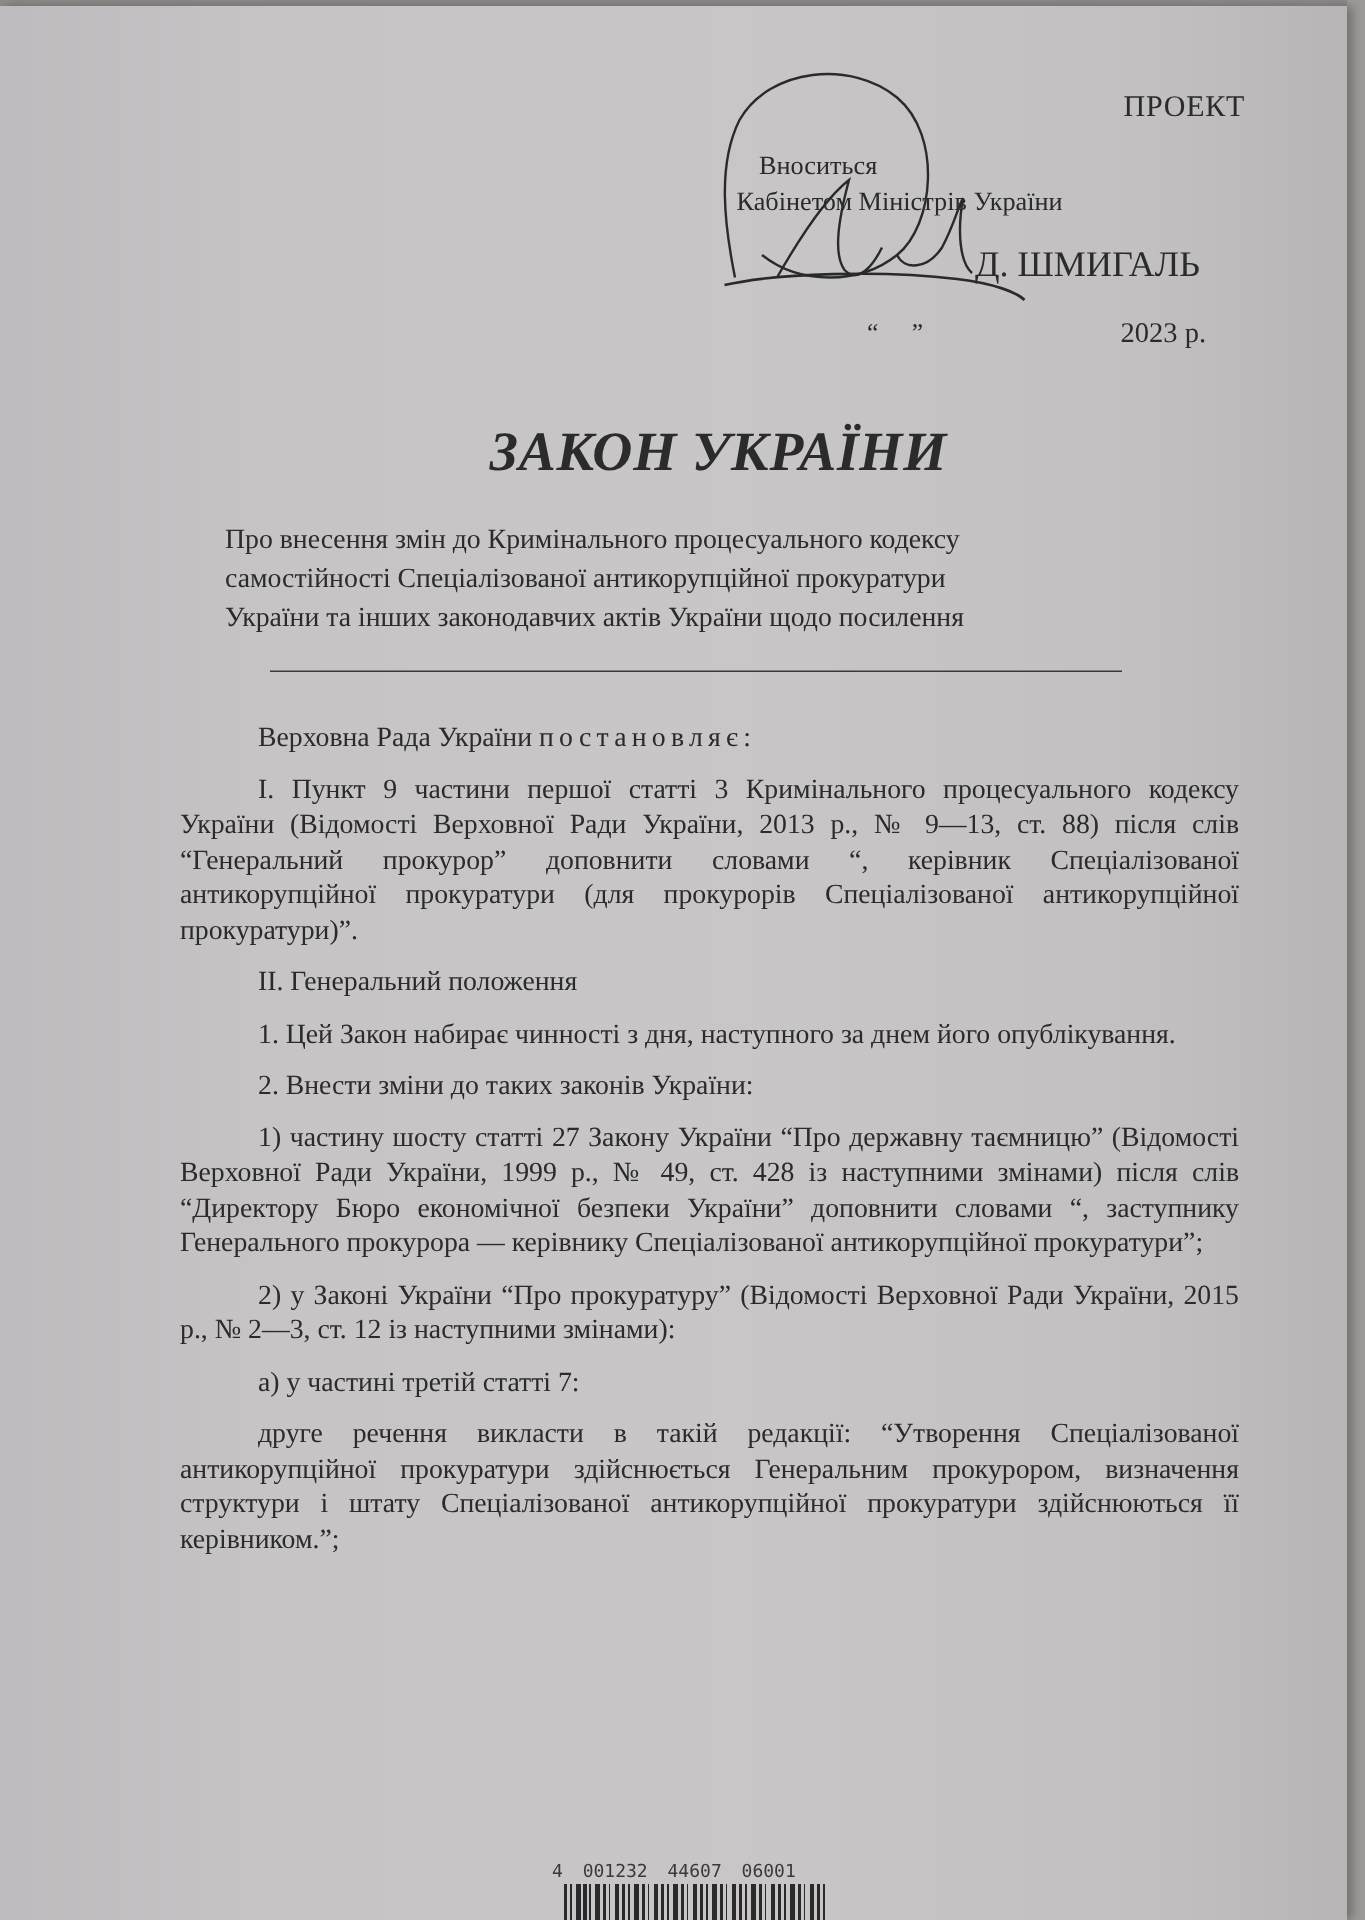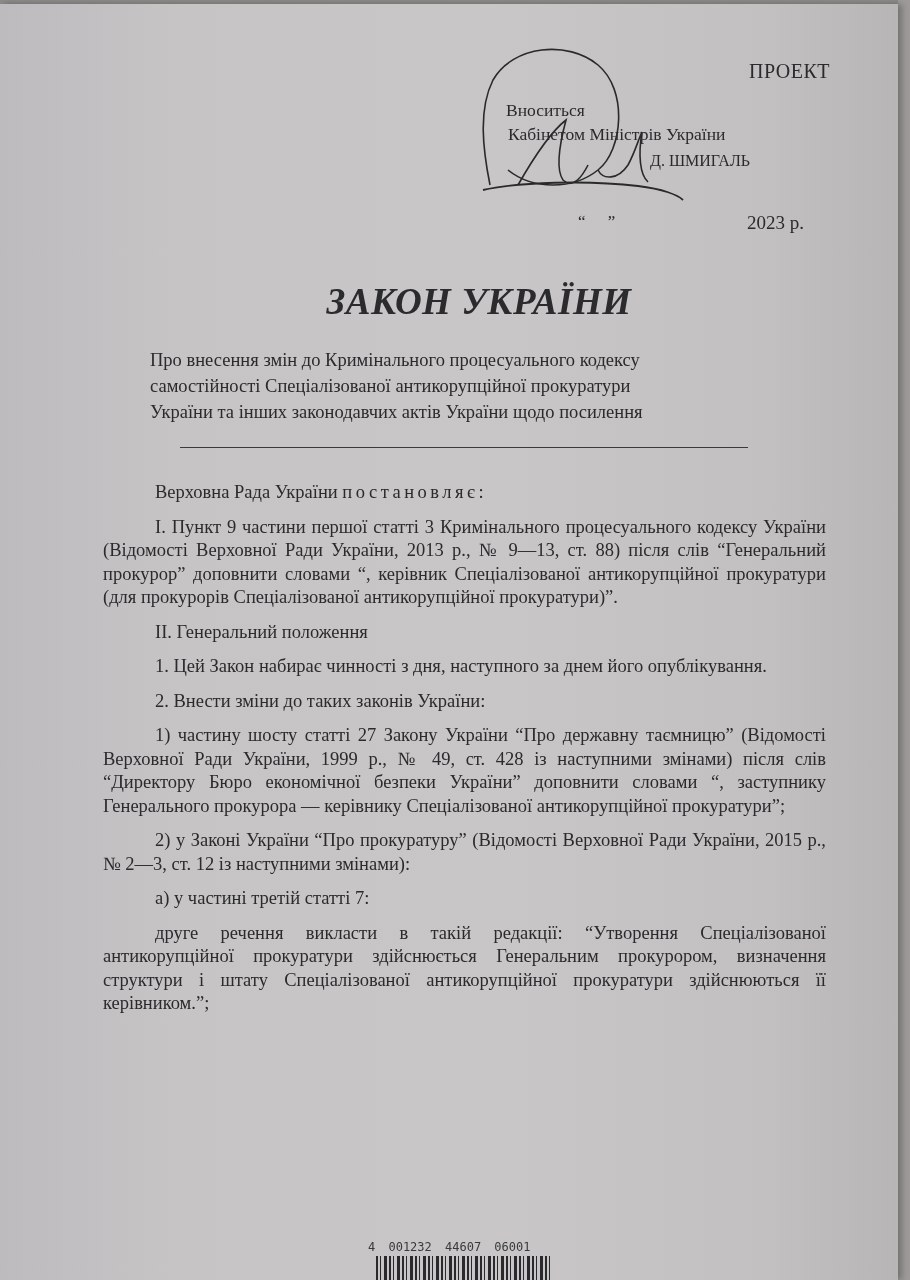--- a/index.html
+++ b/index.html
@@ -15,42 +15,42 @@
     background: linear-gradient(90deg, #bdbbbd 0%, #c6c4c5 20%, #c8c6c7 55%, #c2c0c1 85%, #b7b5b6 100%);
     box-shadow: 4px 0 6px rgba(0,0,0,0.25);
   }
   .edge-right {
     position: absolute; right: 0; top: 0; width: 12px; height: 1280px;
     background: #9d9a99;
   }
   .abs { position: absolute; white-space: nowrap; }
   .proekt { left: 717px; top: 60px; font-size: 20px; letter-spacing: 0.5px; margin-left: 32px; }
   .submit1 { left: 506px; top: 100px; font-size: 17.5px; }
-  .submit2 { left: 508px; top: 124px; font-size: 17.5px; text-align: right; }
-  .signer { left: 650px; top: 152px; font-size: 16px; }
+  .submit2 { left: 491px; top: 124px; font-size: 17.5px; text-align: right; }
+  .signer { left: 650px; top: 164px; font-size: 24px; }
   .date-quotes { left: 578px; top: 212px; font-size: 17px; word-spacing: 18px; }
   .date-year { left: 747px; top: 212px; font-size: 19px; }
   .sig-svg { position: absolute; left: 478px; top: 40px; }
   .title {
     left: 0; width: 910px; top: 280px; text-align: center;
     font-size: 37px; font-weight: bold; font-style: italic; letter-spacing: 0.5px; margin-left: 24px;
   }
   .subtitle {
     position: absolute; left: 150px; width: 630px; top: 347px;
     text-align: left; font-size: 18.5px; line-height: 26px;
   }
   .rule {
     position: absolute; left: 180px; top: 447px; width: 568px; height: 0;
     border-top: 1.2px solid #3a393b;
   }
   .body {
     position: absolute; left: 103px; top: 481px; width: 723px;
     font-size: 18.5px; line-height: 23.5px; text-align: justify;
   }
-  .body p { margin: 0 0 11px 0; text-indent: 52px; }
+  .body p { margin: 0 0 11px 17px; text-indent: 52px; }
   .sparse { letter-spacing: 3.5px; }
   .barcode-num {
     left: 368px; top: 1240px; font-family: "DejaVu Sans Mono", monospace;
     font-size: 12px; color: #3a3a3a; word-spacing: 6px;
   }
   .barcode {
     position: absolute; left: 376px; top: 1256px; width: 174px; height: 24px;
     background: repeating-linear-gradient(90deg,
       #2a2a2c 0px, #2a2a2c 2px, transparent 2px, transparent 4px,
       #2a2a2c 4px, #2a2a2c 5px, transparent 5px, transparent 8px,

